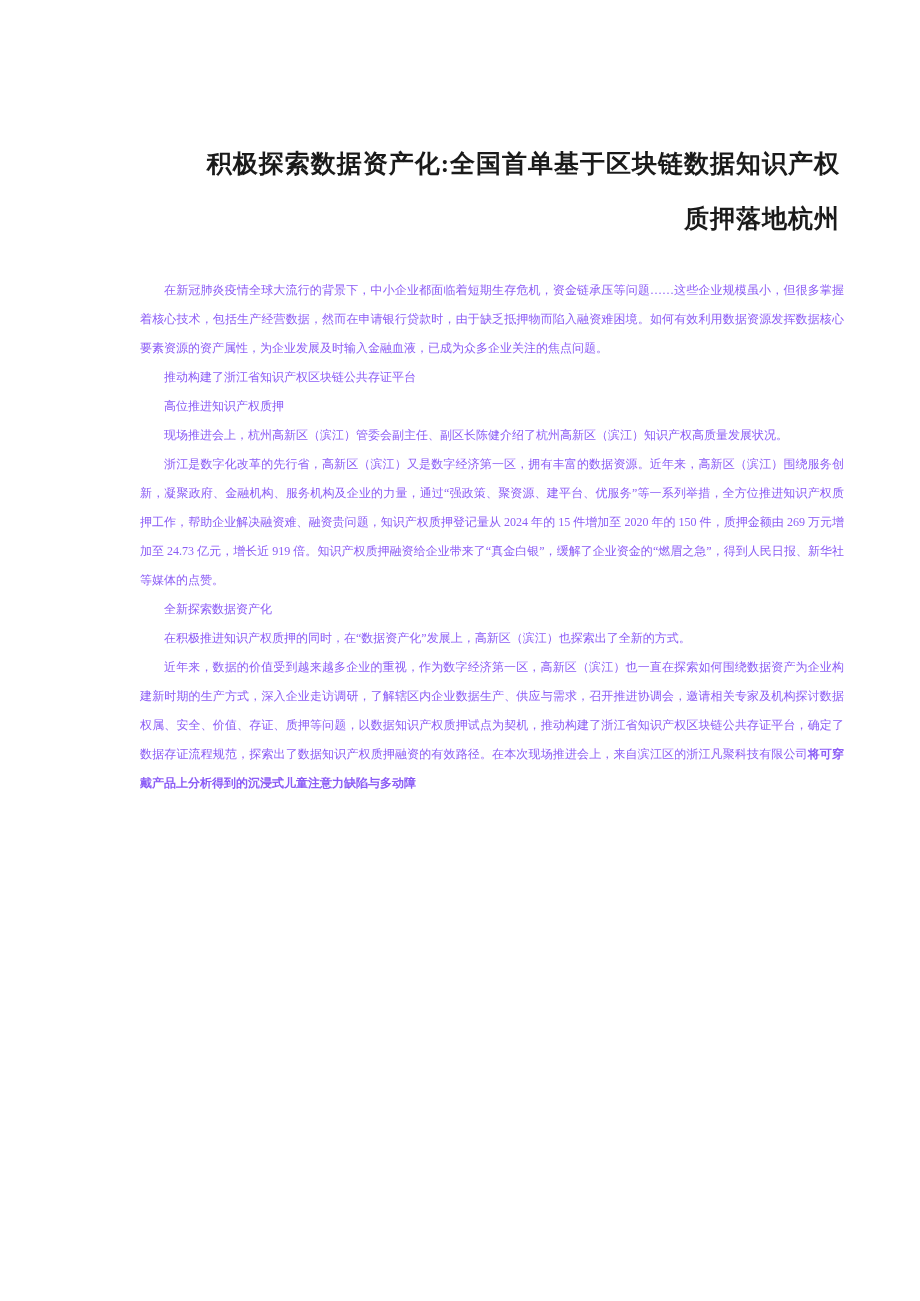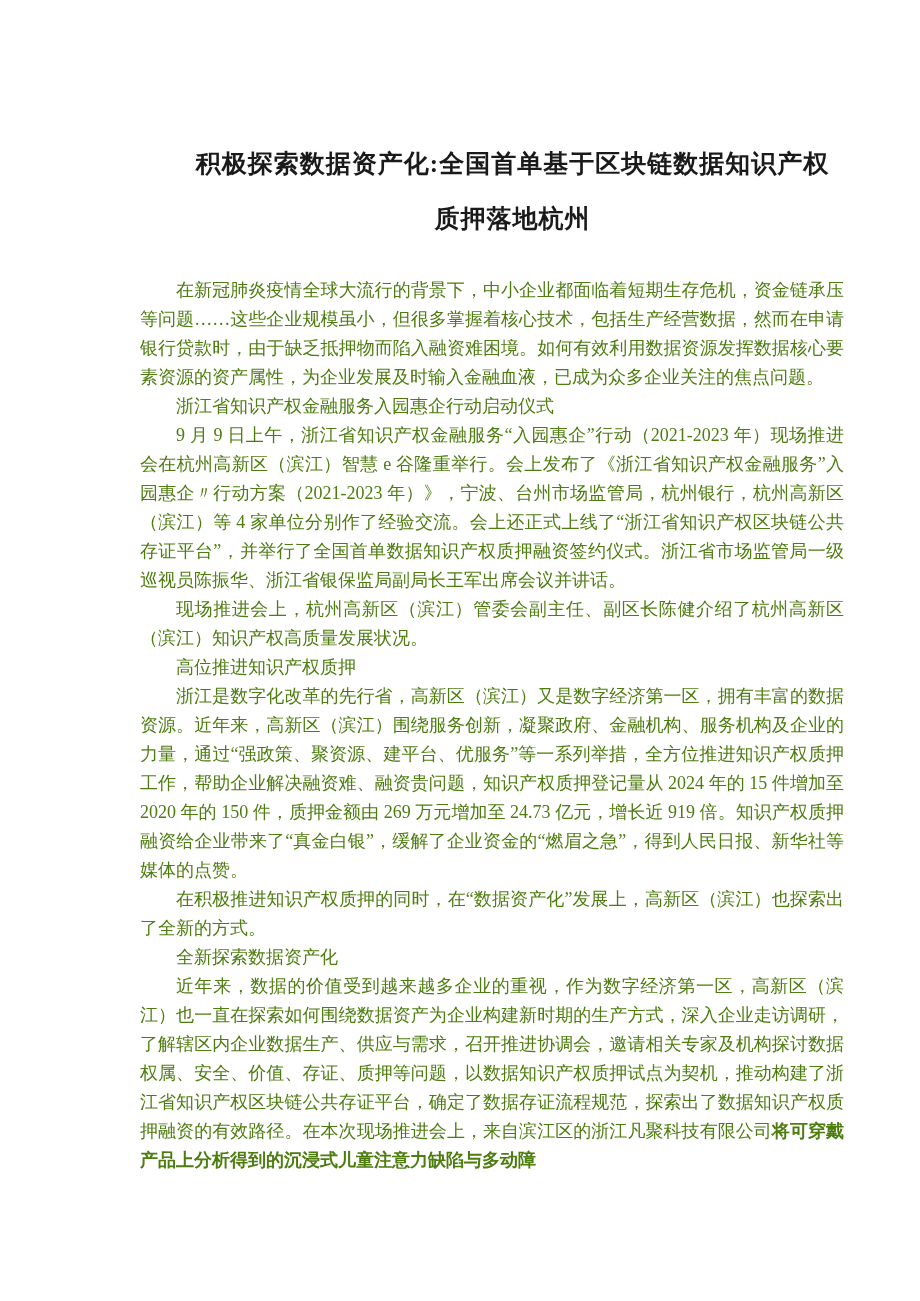--- a/index.html
+++ b/index.html
@@ -13,60 +13,59 @@
     width: 920px;
     min-height: 1301px;
     background: #ffffff;
     padding: 136px 76px 60px 140px;
   }
   .doc-title {
     font-size: 25px;
     font-weight: 700;
     line-height: 55px;
     letter-spacing: 1px;
-    text-align: center;
+    text-align: right;
     padding-left: 45px;
     padding-right: 4px;
     margin-bottom: 30px;
     color: #1a1a1a;
   }
   .para {
-    font-size: 18px;
+    font-size: 12px;
     line-height: 29px;
     text-align: justify;
     text-indent: 2em;
-    color: #4d7c0f;
+    color: #8b5cf6;
     word-break: break-all;
   }
   .emph {
     font-weight: 700;
   }
 </style>
 </head>
 <body>
 
 <div class="page">
 
   <h1 class="doc-title">积极探索数据资产化:全国首单基于区块链数据知识产权质押落地杭州</h1>
 
   <p class="para">在新冠肺炎疫情全球大流行的背景下，中小企业都面临着短期生存危机，资金链承压等问题……这些企业规模虽小，但很多掌握着核心技术，包括生产经营数据，然而在申请银行贷款时，由于缺乏抵押物而陷入融资难困境。如何有效利用数据资源发挥数据核心要素资源的资产属性，为企业发展及时输入金融血液，已成为众多企业关注的焦点问题。</p>
 
-  <p class="para">浙江省知识产权金融服务入园惠企行动启动仪式</p>
+  <p class="para">推动构建了浙江省知识产权区块链公共存证平台</p>
 
-  <p class="para">9 月 9 日上午，浙江省知识产权金融服务“入园惠企”行动（2021-2023 年）现场推进会在杭州高新区（滨江）智慧 e 谷隆重举行。会上发布了《浙江省知识产权金融服务”入园惠企〃行动方案（2021-2023 年）》，宁波、台州市场监管局，杭州银行，杭州高新区（滨江）等 4 家单位分别作了经验交流。会上还正式上线了“浙江省知识产权区块链公共存证平台”，并举行了全国首单数据知识产权质押融资签约仪式。浙江省市场监管局一级巡视员陈振华、浙江省银保监局副局长王军出席会议并讲话。</p>
+
+  <p class="para">高位推进知识产权质押</p>
 
   <p class="para">现场推进会上，杭州高新区（滨江）管委会副主任、副区长陈健介绍了杭州高新区（滨江）知识产权高质量发展状况。</p>
-
-  <p class="para">高位推进知识产权质押</p>
 
 
   <p class="para">浙江是数字化改革的先行省，高新区（滨江）又是数字经济第一区，拥有丰富的数据资源。近年来，高新区（滨江）围绕服务创新，凝聚政府、金融机构、服务机构及企业的力量，通过“强政策、聚资源、建平台、优服务”等一系列举措，全方位推进知识产权质押工作，帮助企业解决融资难、融资贵问题，知识产权质押登记量从 2024 年的 15 件增加至 2020 年的 150 件，质押金额由 269 万元增加至 24.73 亿元，增长近 919 倍。知识产权质押融资给企业带来了“真金白银”，缓解了企业资金的“燃眉之急”，得到人民日报、新华社等媒体的点赞。</p>
 
+  <p class="para">全新探索数据资产化</p>
+
   <p class="para">在积极推进知识产权质押的同时，在“数据资产化”发展上，高新区（滨江）也探索出了全新的方式。</p>
-
-  <p class="para">全新探索数据资产化</p>
 
 
   <p class="para">
     <span>近年来，数据的价值受到越来越多企业的重视，作为数字经济第一区，高新区（滨江）也一直在探索如何围绕数据资产为企业构建新时期的生产方式，深入企业走访调研，了解辖区内企业数据生产、供应与需求，召开推进协调会，邀请相关专家及机构探讨数据权属、安全、价值、存证、质押等问题，以数据知识产权质押试点为契机，推动构建了浙江省知识产权区块链公共存证平台，确定了数据存证流程规范，探索出了数据知识产权质押融资的有效路径。在本次现场推进会上，来自滨江区的浙江凡聚科技有限公司</span><span class="emph">将可穿戴产品上分析得到的沉浸式儿童注意力缺陷与多动障</span>
   </p>
 
 </div>
 
 </body></html>

